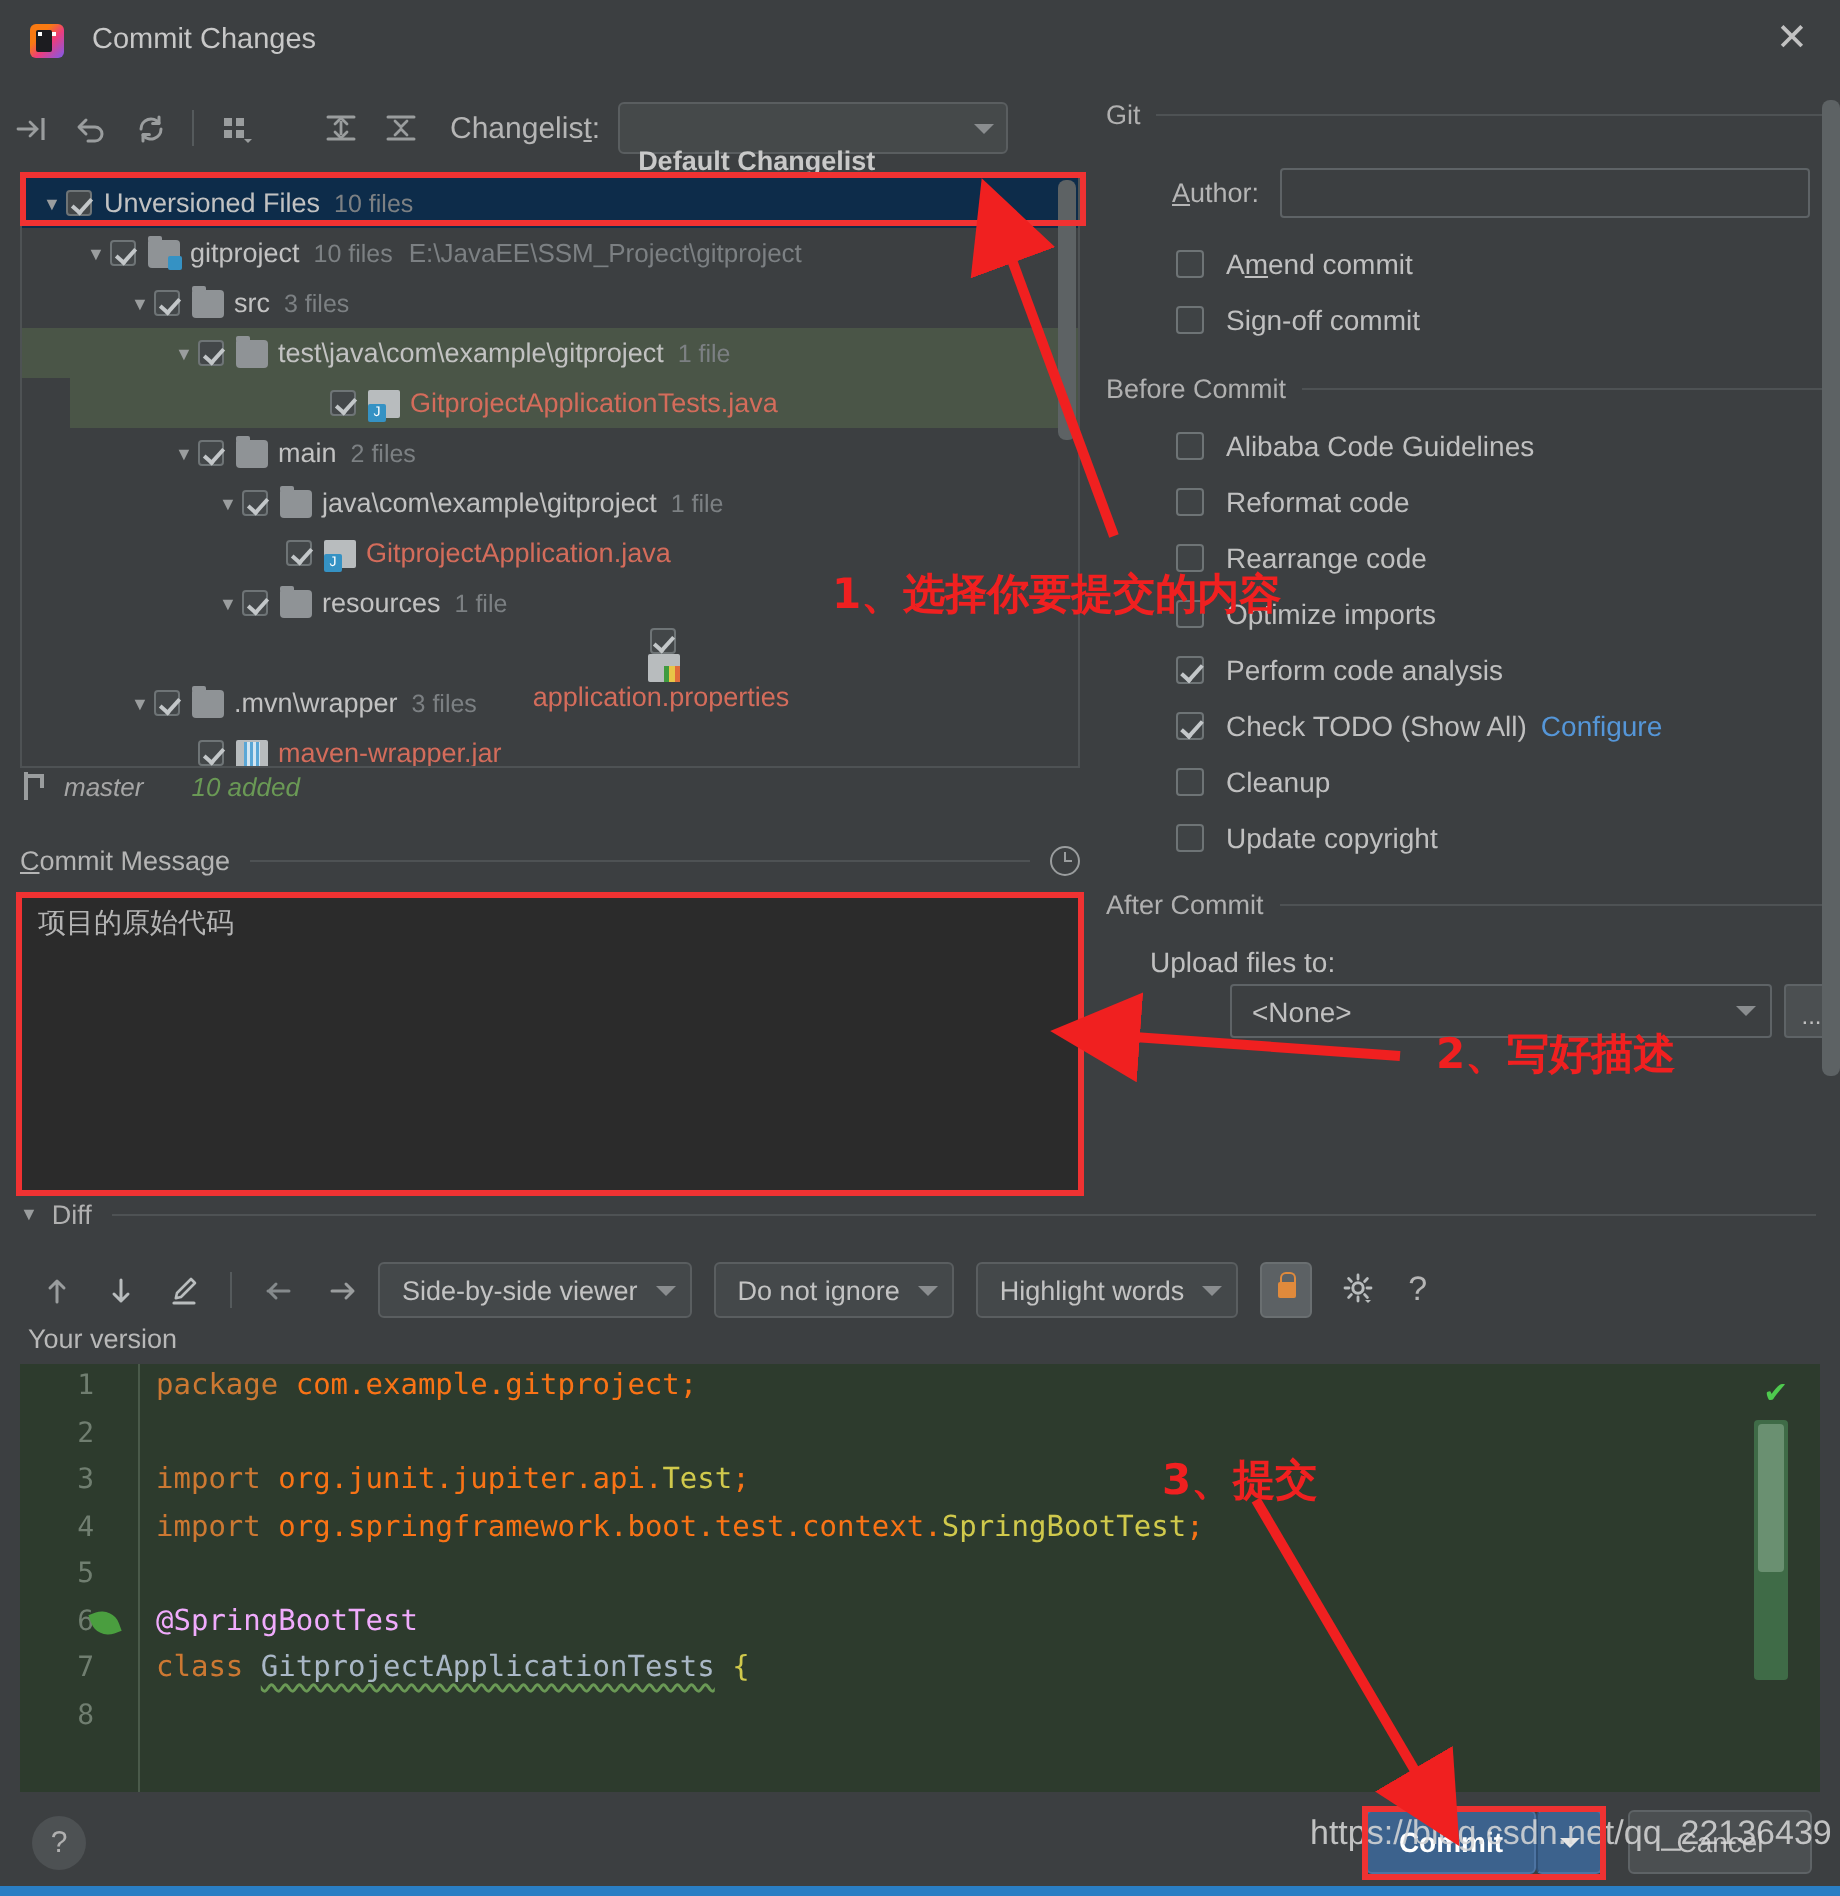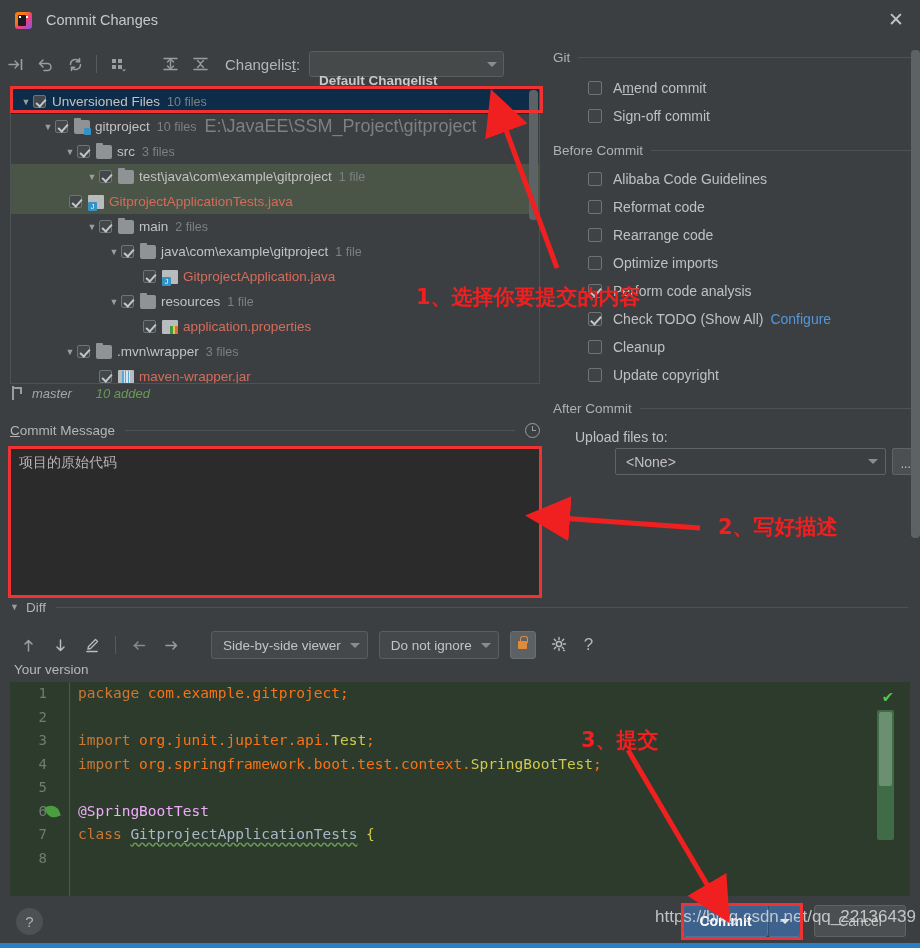--- a/index.html
+++ b/index.html
@@ -99,21 +99,21 @@
     background: linear-gradient(90deg,#3f9b3f 0 33%,#e8c547 33% 66%,#e06c3a 66%);
   }
   .ficon.jar { background: #b8bcbe; border-radius: 1px; position: relative; }
   .ficon.jar::after {
     content: ""; position: absolute; left: 4px; top: 1px; width: 8px; height: 12px;
     background: repeating-linear-gradient(90deg,#5aa7d6 0 1.5px,#d3e6f2 1.5px 3px);
   }
   .tname { color: #c2c2c2; margin-right: 7px; }
   .tname.file-new { color: #d46c5b; }
   .tmeta { color: #7c8083; font-size: 12.5px; margin-right: 8px; }
-  .tpath { color: #7c8083; font-size: 18px; }
+  .tpath { color: #7c8083; font-size: 13px; }
   .tree-sb {
     position: absolute; right: 1px; top: 1px; width: 9px; height: 130px;
     background: #5d6264; border-radius: 4px;
   }
 
   
   .branchline {
     position: absolute; left: 10px; top: 386px; width: 530px; height: 22px;
     display: flex; align-items: flex-start; font-size: 13px; font-style: italic;
   }
@@ -381,21 +381,21 @@
           <span class="tname">src</span>
           <span class="tmeta">3 files</span>
         </div>
         <div class="trow sel-green" style="padding-left: 74px;">
           <span class="twist">▼</span>
           <span class="cbx on"></span>
           <span class="ficon folder"></span>
           <span class="tname">test\java\com\example\gitproject</span>
           <span class="tmeta">1 file</span>
         </div>
-        <div class="trow sel-green" style="padding-left: 44px;">
+        <div class="trow sel-green" style="padding-left: 116px; margin-left: 24px;">
           <span class="twist"></span>
           <span class="cbx on"></span>
           <span class="ficon java"></span>
           <span class="tname file-new">GitprojectApplicationTests.java</span>
         </div>
         <div class="trow" style="padding-left: 74px;">
           <span class="twist">▼</span>
           <span class="cbx on"></span>
           <span class="ficon folder"></span>
           <span class="tname">main</span>
@@ -414,21 +414,21 @@
           <span class="ficon java"></span>
           <span class="tname file-new">GitprojectApplication.java</span>
         </div>
         <div class="trow" style="padding-left: 96px;">
           <span class="twist">▼</span>
           <span class="cbx on"></span>
           <span class="ficon folder"></span>
           <span class="tname">resources</span>
           <span class="tmeta">1 file</span>
         </div>
-        <div class="trow" style="padding-left: 118px;">
+        <div class="trow" style="padding-left: 118px; flex-direction: column;">
           <span class="twist"></span>
           <span class="cbx on"></span>
           <span class="ficon props"></span>
           <span class="tname file-new">application.properties</span>
         </div>
         <div class="trow" style="padding-left: 52px;">
           <span class="twist">▼</span>
           <span class="cbx on"></span>
           <span class="ficon folder"></span>
           <span class="tname">.mvn\wrapper</span>
@@ -458,20 +458,24 @@
   <div class="cm-box">
     <div class="cm-text">项目的原始代码</div>
   </div>
 
   <div class="rpane">
     <div class="grp">
       <span class="grp-label">Git</span>
       <span class="grp-rule"></span>
     </div>
 
+    <div class="author-row">
+      <span class="author-lab"><u>A</u>uthor:</span>
+      <span class="author-input"></span>
+    </div>
 
     <div class="chk-row" style="margin-top:9px">
       <span class="chk"></span>
       <span class="chk-lab">A<u>m</u>end commit</span>
     </div>
     <div class="chk-row">
       <span class="chk"></span>
       <span class="chk-lab">Si<u>g</u>n-off commit</span>
     </div>
 
@@ -562,26 +566,30 @@
     <div class="dtbtn">
       <svg width="17" height="15" viewBox="0 0 17 15">
           <path d="M13.5 7.5H3M7 4L3.5 7.5 7 11" stroke="#858a8c" stroke-width="1.5" fill="none" stroke-linecap="round" stroke-linejoin="round"></path>
         </svg>
     </div>
     <div class="dtbtn">
       <svg width="17" height="15" viewBox="0 0 17 15">
           <path d="M3 7.5h10.5M10 4l3.5 3.5L10 11" stroke="#9a9d9e" stroke-width="1.5" fill="none" stroke-linecap="round" stroke-linejoin="round"></path>
         </svg>
     </div>
-    <div class="dcombo" style="margin-left:24px">
+    <div class="dcombo" style="margin-left:2px">
       <span class="cap">Side-by-side viewer</span>
       <span class="caret"></span>
     </div>
     <div class="dcombo">
       <span class="cap">Do not ignore</span>
+      <span class="caret"></span>
+    </div>
+    <div class="dcombo">
+      <span class="cap">Highlight words</span>
       <span class="caret"></span>
     </div>
     <div class="lock-btn">
         <span class="lock-shape"></span>
       </div>
     <div class="gear-btn">
       <svg width="18" height="18" viewBox="0 0 18 18">
           <circle cx="9" cy="8" r="2.6" stroke="#b9bdbe" stroke-width="1.5" fill="none"></circle>
           <path d="M9 1.5v2M9 12.5v2M2.5 8h2M13.5 8h2M4.3 3.3l1.4 1.4M12.3 11.3l1.4 1.4M13.7 3.3l-1.4 1.4M5.7 11.3l-1.4 1.4" stroke="#b9bdbe" stroke-width="1.4" stroke-linecap="round"></path>
           <path d="M12.5 14l1.5 1.5L15.5 14" fill="#b9bdbe"></path>

